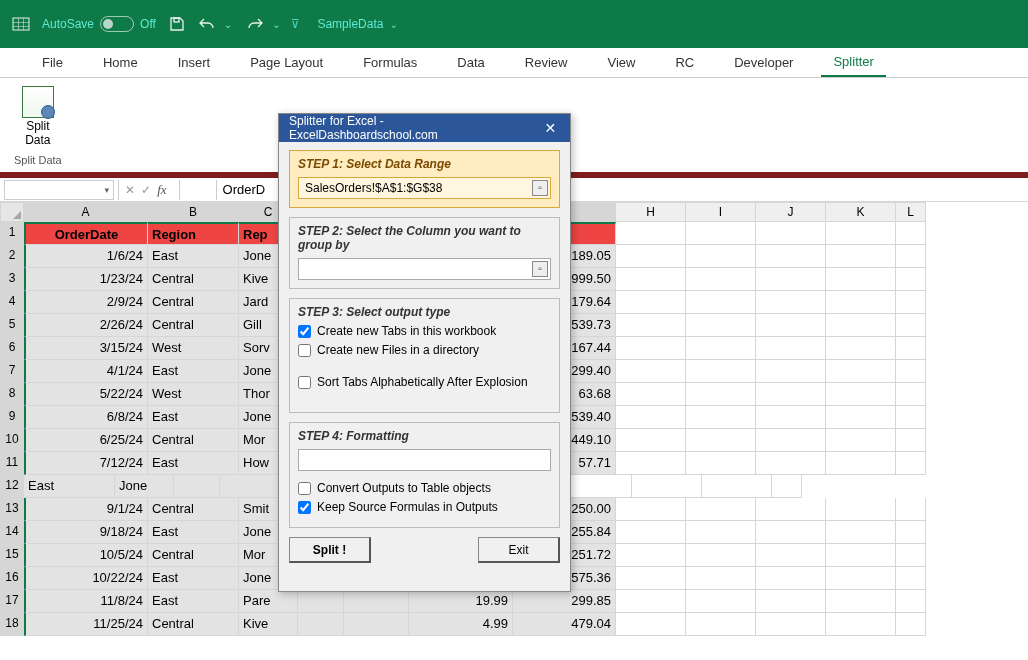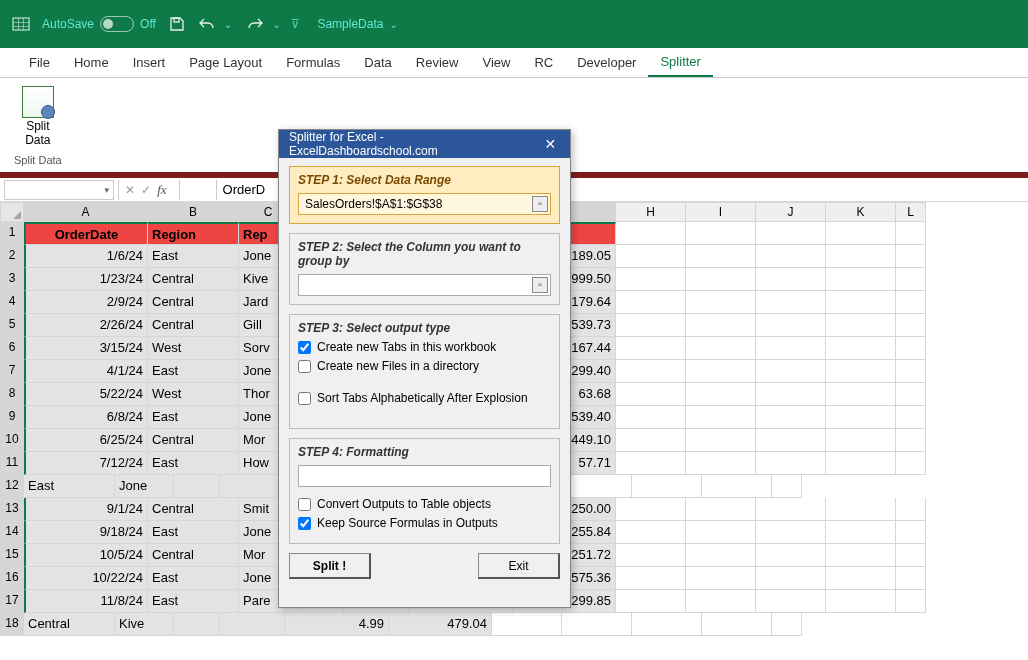--- a/index.html
+++ b/index.html
@@ -9,21 +9,21 @@
 .titlebar { background: #0e7a47; height: 48px; display: flex; align-items: center; padding: 0 8px; color: #5eead4; font-size: 12px; }
 .tb-icon { width: 26px; height: 26px; display: flex; align-items: center; justify-content: center; margin-right: 4px; opacity: 0.9; }
 .tb-autosave { display: flex; align-items: center; gap: 6px; margin: 0 8px 0 4px; }
 .tb-toggle { width: 34px; height: 16px; border: 1px solid rgba(255,255,255,0.6); border-radius: 8px; position: relative; }
 .tb-toggle::after { content: ""; position: absolute; left: 2px; top: 2px; width: 10px; height: 10px; background: rgba(255,255,255,0.7); border-radius: 50%; }
 .tb-sep { width: 10px; }
 .tb-filename { margin-left: 18px; display: flex; align-items: center; gap: 6px; }
 .tb-caret { font-size: 10px; }
 
 
-.ribbon-tabs { height: 30px; background: #fff; display: flex; align-items: center; padding: 0 17px; font-size: 13px; color: #333; gap: 0; border-bottom: 1px solid #ccc; }
+.ribbon-tabs { height: 30px; background: #fff; display: flex; align-items: center; padding: 0 30px; font-size: 13px; color: #333; gap: 16px; border-bottom: 1px solid #ccc; }
 .ribbon-tab { padding: 6px 12px; cursor: pointer; }
 .ribbon-tab.active { border-bottom: 2px solid #0e7a47; color: #0e7a47; }
 
 
 .ribbon-content { height: 100px; background: #fff; border-bottom: 6px solid #7f1d1d; display: flex; padding: 4px 6px; }
 .ribbon-group { display: flex; flex-direction: column; align-items: center; justify-content: space-between; padding: 2px 8px 2px 8px; font-size: 11px; }
 .ribbon-btn { display: flex; flex-direction: column; align-items: center; gap: 2px; cursor: pointer; padding: 2px 4px; }
 .ribbon-btn .icon-box { width: 32px; height: 32px; border: 1px solid #3a7a3a; background: linear-gradient(#fff,#eef7ee); display:flex;align-items:flex-end;justify-content:flex-end; position:relative;}
 .ribbon-btn .icon-box::after{content:"";position:absolute;right:-2px;bottom:-2px;width:12px;height:12px;background:#5b86b5;border-radius:50%;border:1px solid #2a5d99;}
 .ribbon-btn-label { font-size: 12px; line-height: 1.15; text-align: center; }
@@ -50,21 +50,21 @@
 .cell { border-right: 1px solid #d6d6d6; border-bottom: 1px solid #d6d6d6; padding: 0 4px; line-height: 21px; white-space: nowrap; overflow: visible; }
 .cell.sel { background: #e3e3e3; }
 .cell.hdr { font-weight: bold; background: #ef4444; }
 .r { text-align: right; }
 .c { text-align: center; }
 .empty { background: #fff; }
 .sel-border-top{border-top:2px solid #0e7a47;}
 .sel-border-left{border-left:2px solid #0e7a47;}
 
 
-.dialog { position: absolute; left: 278px; top: 129px; width: 293px; background: #f0f0f0; border: 1px solid #888; box-shadow: 2px 2px 8px rgba(0,0,0,0.25); font-size: 12px; }
+.dialog { position: absolute; left: 278px; top: 113px; width: 293px; background: #f0f0f0; border: 1px solid #888; box-shadow: 2px 2px 8px rgba(0,0,0,0.25); font-size: 12px; }
 .dlg-title { background: #2b579a; color: #fff; height: 28px; display: flex; align-items: center; justify-content: space-between; padding: 0 0 0 10px; font-size: 12px; }
 .dlg-close { width: 40px; height: 28px; display: flex; align-items: center; justify-content: center; cursor: pointer; font-size: 14px;}
 .dlg-body { padding: 8px 10px 28px 10px; }
 .fieldset { border: 1px solid #bcbcbc; padding: 6px 8px 8px 8px; margin-bottom: 9px; background: #f0f0f0; }
 .fieldset.accent { background: #ffecc0; border: 1px solid #d9a63b; }
 .fs-title { font-weight: bold; font-style: italic; font-size: 12px; color: #333; }
 .accent .fs-title { color: #7a4a00; }
 .combo { margin-top: 6px; height: 22px; border: 1px solid #aaa; background: #fff; display: flex; align-items: center; padding: 0 2px 0 6px; font-size: 12px; justify-content: space-between; }
 .accent .combo { background: #fff6df; border: 1px solid #d9a63b; }
 .combo-btn { width: 16px; height: 16px; border: 1px solid #888; background: #eee; display:flex;align-items:center;justify-content:center;font-size:10px;line-height:1;}
@@ -429,20 +429,21 @@
         <div class="cell cF sel r">19.99</div>
         <div class="cell cG sel r">299.85</div>
         <div class="cell cH empty"></div>
         <div class="cell cI empty"></div>
         <div class="cell cJ empty"></div>
         <div class="cell cK empty"></div>
         <div class="cell cL empty"></div>
       </div>
       <div class="row">
         <div class="rowhead">18</div>
+        <div class="cell cA sel sel-border-left r">11/25/24</div>
         <div class="cell cB sel">Central</div>
         <div class="cell cC sel">Kive</div>
         <div class="cell cD sel"></div>
         <div class="cell cE sel"></div>
         <div class="cell cF sel r">4.99</div>
         <div class="cell cG sel r">479.04</div>
         <div class="cell cH empty"></div>
         <div class="cell cI empty"></div>
         <div class="cell cJ empty"></div>
         <div class="cell cK empty"></div>

